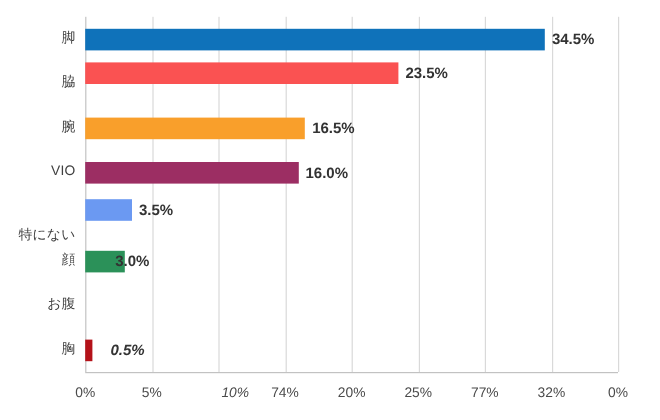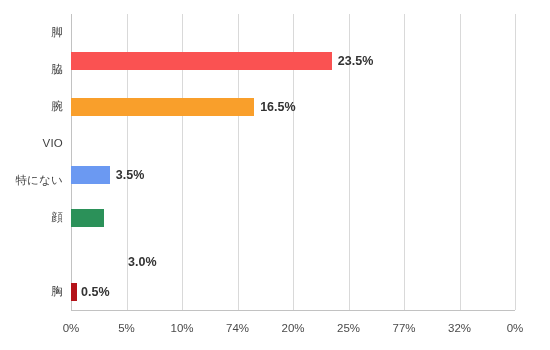--- a/index.html
+++ b/index.html
@@ -132,54 +132,63 @@
       <div class="gridline" style="left: 333px; background: rgb(217, 217, 217);"></div>
       <div class="gridline" style="left: 388.5px; background: rgb(217, 217, 217);"></div>
       <div class="gridline" style="left: 444px; background: rgb(217, 217, 217);"></div>
     </div>
 
   <div class="cat-labels" id="cat-labels">
       <div class="cat-label" style="top: 12px;">脚</div>
       <div class="cat-label" style="top: 49px;">脇</div>
       <div class="cat-label" style="top: 86px;">腕</div>
       <div class="cat-label" style="top: 123px;">VIO</div>
-      <div class="cat-label" style="top: 160px;">特にない</div>
+      <div class="cat-label" style="top: 176px;">特にない</div>
       <div class="cat-label" style="top: 197px;">顔</div>
+      <div class="cat-label" style="top: 234px;">お腹</div>
       <div class="cat-label" style="top: 271px;">胸</div>
     </div>
 
   <div class="bars" id="bars">
+      <div class="bar-row" style="top: 9.5px; width: 479px;">
+        <div class="bar" style="width: 382.95px; background: rgb(15, 114, 186);"></div>
+        <div class="bar-value" style="left: 388.95px;">34.5%</div>
+      </div>
       <div class="bar-row" style="top: 38px; width: 525px;">
         <div class="bar" style="width: 260.85px; background: rgb(250, 82, 82);"></div>
         <div class="bar-value" style="left: 266.85px;">23.5%</div>
       </div>
       <div class="bar-row" style="top: 83.5px; width: 520px;">
         <div class="bar" style="width: 183.15px; background: rgb(249, 159, 43);"></div>
         <div class="bar-value" style="left: 189.15px;">16.5%</div>
       </div>
+      <div class="bar-row" style="top: 120.5px; width: 479px;">
+        <div class="bar" style="width: 177.6px; background: rgb(156, 46, 99);"></div>
+        <div class="bar-value" style="left: 183.6px;">16.0%</div>
+      </div>
       <div class="bar-row" style="top: 152px; width: 479px;">
         <div class="bar" style="width: 38.85px; background: rgb(107, 153, 242);"></div>
         <div class="bar-value" style="left: 44.85px;">3.5%</div>
       </div>
       <div class="bar-row" style="top: 194.5px; width: 479px;">
         <div class="bar" style="width: 33.3px; background: rgb(43, 145, 89);"></div>
-        <div class="bar-value" style="left: 57px; margin-top: 44px;">3.0%</div>
+        <div class="bar-value" style="left: 25px;">3.0%</div>
       </div>
       <div class="bar-row" style="top: 268.5px; width: 479px;">
         <div class="bar" style="width: 5.55px; background: rgb(180, 18, 25);"></div>
-        <div class="bar-value" style="left: 10px;">0.5%</div>
+        <div class="bar-value" style="left: 21px; font-style: italic;">0.5%</div>
       </div>
     </div>
 
   <div class="x-axis-line"></div>
 
   <div class="x-ticks" id="x-ticks">
       <div class="x-tick" style="left: 0px;">0%</div>
       <div class="x-tick" style="left: 55.5px;">5%</div>
-      <div class="x-tick" style="left: 111px;">10%</div>
+      <div class="x-tick" style="left: 125px; font-style: italic;">10%</div>
       <div class="x-tick" style="left: 166.5px;">74%</div>
       <div class="x-tick" style="left: 222px;">20%</div>
       <div class="x-tick" style="left: 277.5px;">25%</div>
       <div class="x-tick" style="left: 333px;">77%</div>
       <div class="x-tick" style="left: 388.5px;">32%</div>
       <div class="x-tick" style="left: 444px;">0%</div>
     </div>
 
 </div>
 

